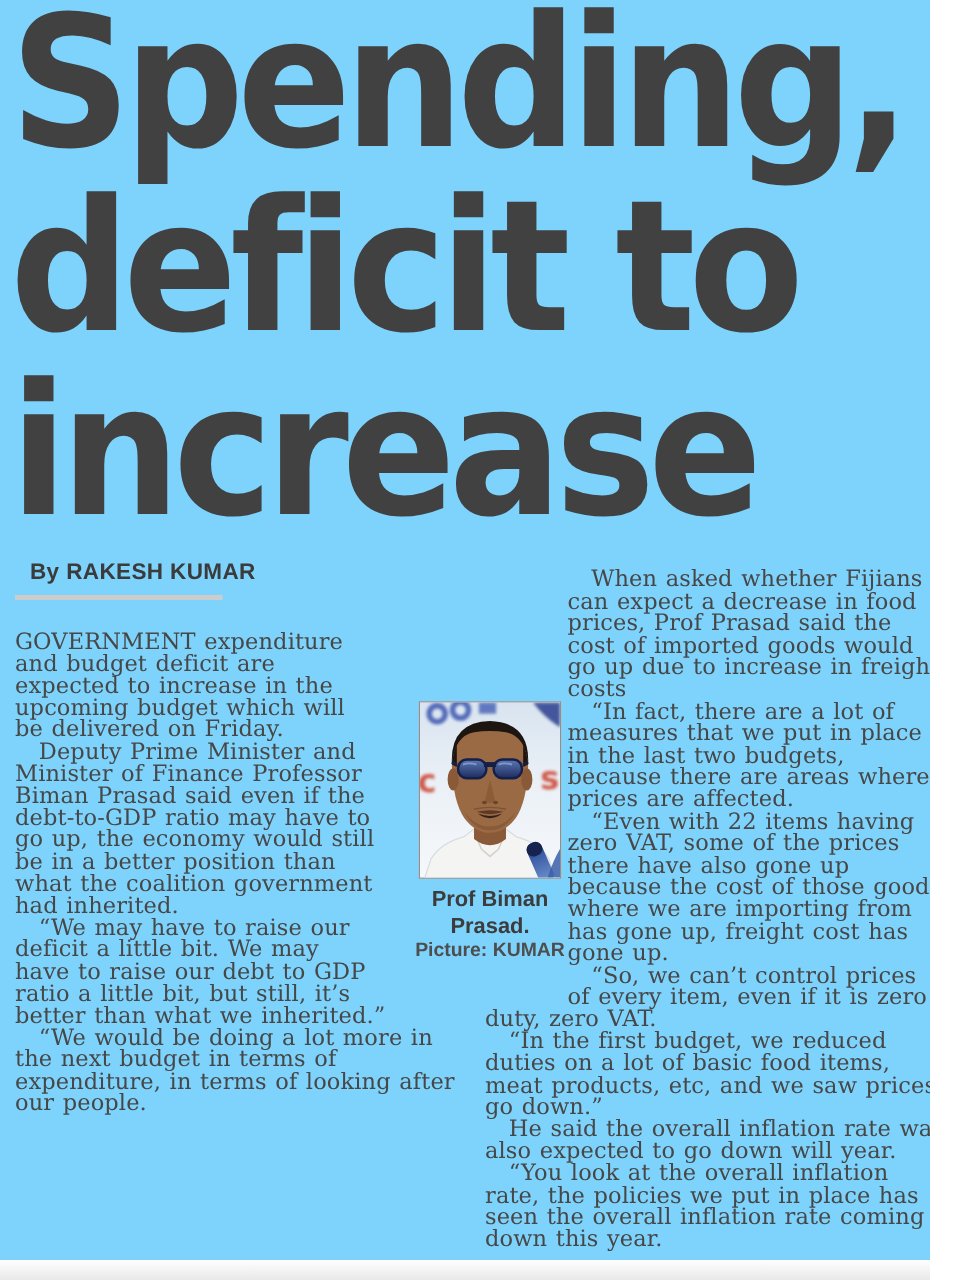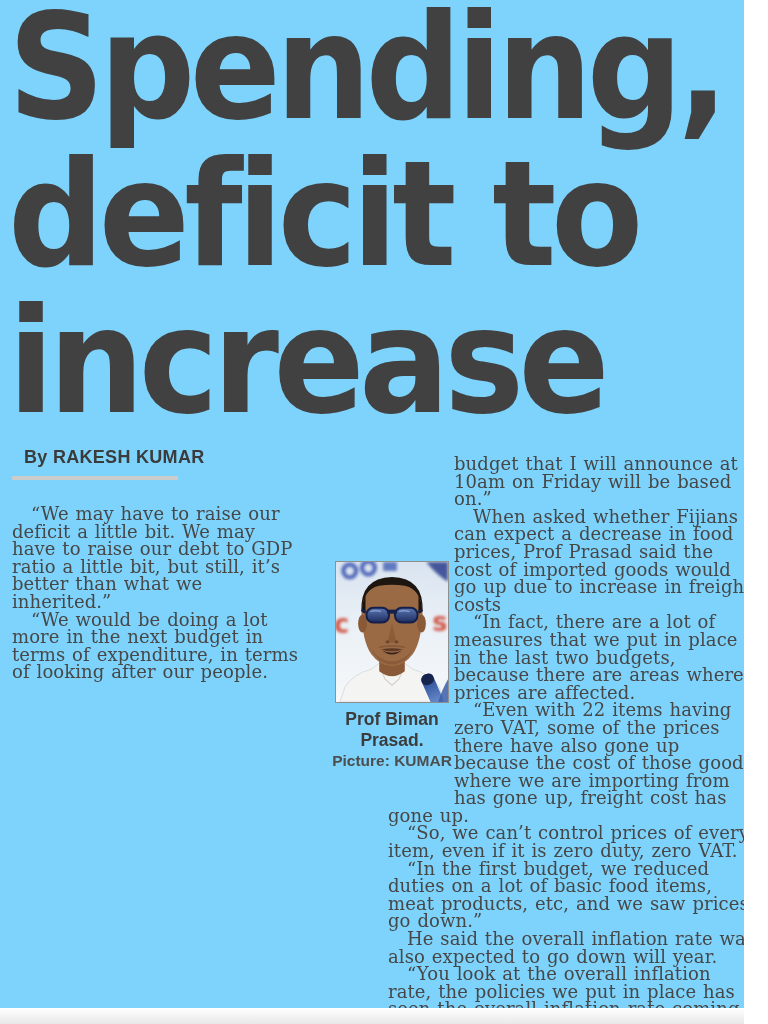--- a/index.html
+++ b/index.html
@@ -103,28 +103,29 @@
 
   <h1 class="headline">Spending,
 deficit to
 increase</h1>
 
   <div class="byline">By RAKESH KUMAR</div>
   <div class="byline-rule"></div>
 
   <div class="col col-left">
     <div class="wrap-spacer-right"></div>
+    <p class="flush">GOVERNMENT expenditure and budget deficit are expected to increase in the upcoming budget which will be delivered on Friday.</p>
+    <p>Deputy Prime Minister and Minister of Finance Professor Biman Prasad said even if the debt-to-GDP ratio may have to go up, the economy would still be in a better position than what the coalition government had inherited.</p>
     <p>“We may have to raise our deficit a little bit. We may have to raise our debt to GDP ratio a little bit, but still, it’s better than what we inherited.”</p>
     <p>“We would be doing a lot more in the next budget in terms of expenditure, in terms of looking after our people.</p>
 
   </div>
 
   <div class="col col-right">
     <div class="wrap-spacer-left"></div>
-    <p class="flush">budget that I will announce at 10am on Friday will be based on.”</p>
     <p>When asked whether Fijians can expect a decrease in food prices, Prof Prasad said the cost of imported goods would go up due to increase in freight costs</p>
     <p>“In fact, there are a lot of measures that we put in place in the last two budgets, because there are areas where prices are affected.</p>
     <p>“Even with 22 items having zero VAT, some of the prices there have also gone up because the cost of those goods where we are importing from has gone up, freight cost has gone up.</p>
     <p>“So, we can’t control prices of every item, even if it is zero duty, zero VAT.</p>
     <p>“In the first budget, we reduced duties on a lot of basic food items, meat products, etc, and we saw prices go down.”</p>
     <p>He said the overall inflation rate was also expected to go down will year.</p>
     <p>“You look at the overall inflation rate, the policies we put in place has seen the overall inflation rate coming down this year.</p>
 
   </div>
 

